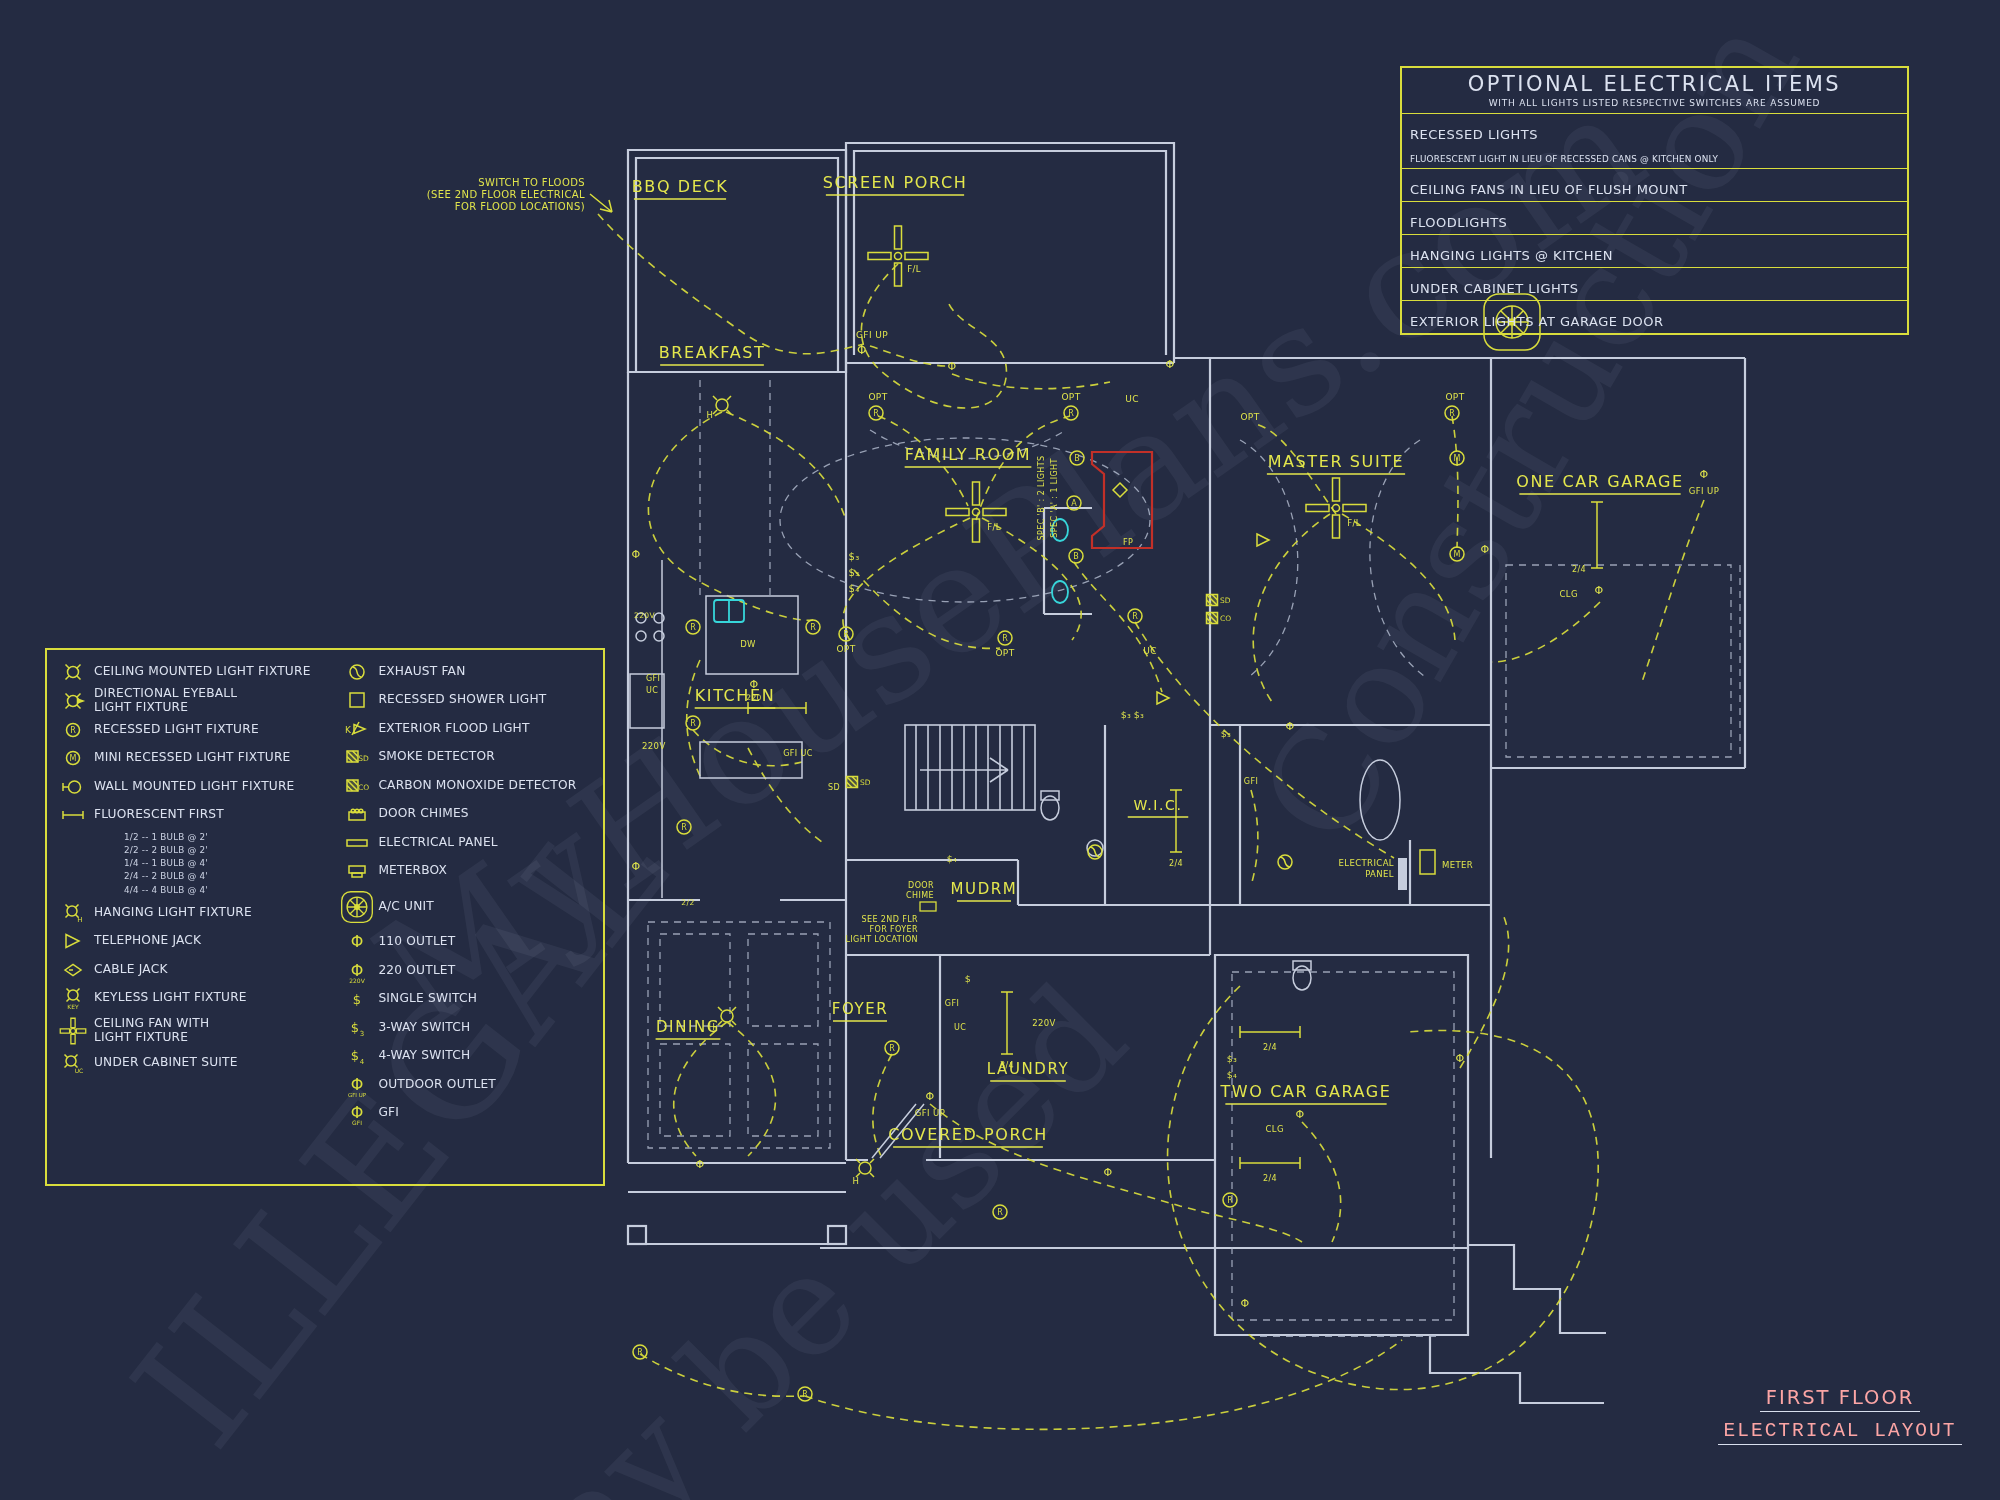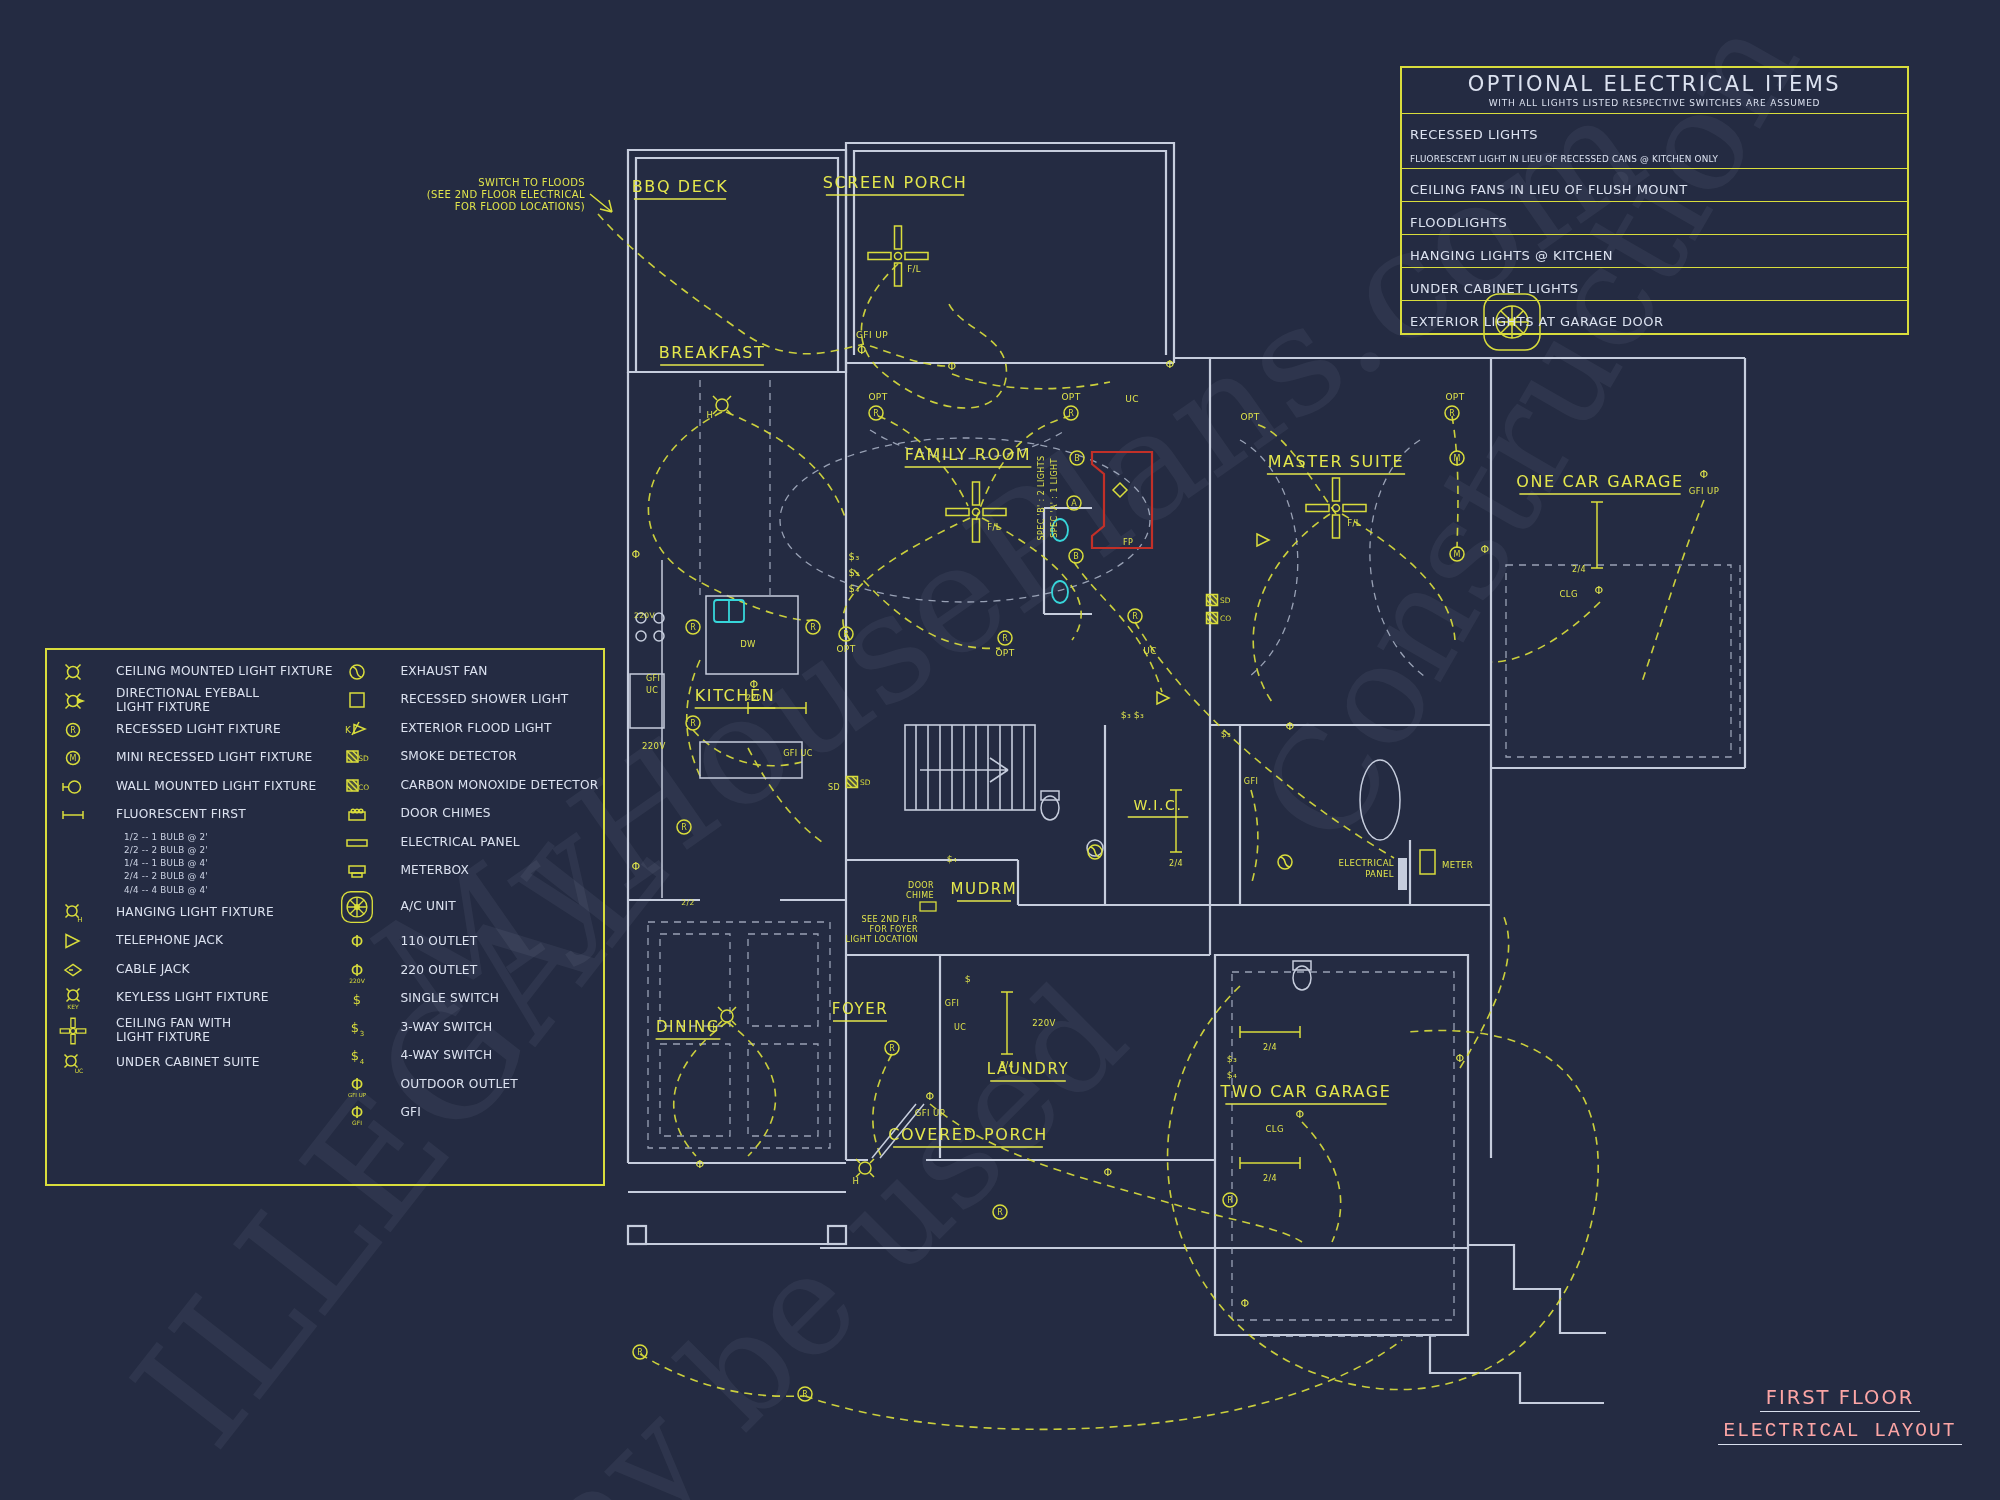--- a/index.html
+++ b/index.html
@@ -4,21 +4,21 @@
 <style>
   html,body{margin:0;padding:0;background:#242b42;}
   .sheet{position:relative;width:2000px;height:1500px;background:#242b42;overflow:hidden;font-family:"DejaVu Sans",sans-serif;}
   .wm{position:absolute;font-family:"DejaVu Serif",serif;color:#cfd9f2;opacity:.057;white-space:nowrap;pointer-events:none;}
   svg.plan{position:absolute;left:0;top:0;font-family:"DejaVu Sans",sans-serif;}
   
   .legend{position:absolute;left:45px;top:648px;width:560px;height:538px;border:2px solid #d9dd3c;box-sizing:border-box;}
   .lg-title{height:38px;line-height:38px;text-align:center;border-bottom:2px solid #d9dd3c;color:#dce2f0;font-size:25px;letter-spacing:5px;}
   .lg-cols{display:flex;padding:6px 4px 2px 8px;gap:4px;}
   .lg-col{flex:1.08;} .lg-col.right{flex:1;}
-  .lg-row{display:flex;align-items:center;gap:25px;margin:2.5px 0;}
+  .lg-row{display:flex;align-items:center;gap:3px;margin:2.5px 0;}
   .lg-ic{width:36px;flex:0 0 36px;display:flex;justify-content:center;align-items:center;}
   .lg-lb{color:#dce2f0;font-size:12.2px;letter-spacing:.2px;line-height:1.12;}
   .lg-sub{color:#ccd3e4;font-size:8.8px;line-height:1.5;margin:0 0 3px 69px;letter-spacing:.2px;}
   .ico{stroke:#d9dd3c;fill:none;stroke-width:1.5;}
   .ico text{fill:#d9dd3c;stroke:none;text-anchor:middle;font-family:"DejaVu Sans",sans-serif;}
   
   .optbox{position:absolute;left:1400px;top:66px;width:509px;border:2px solid #d9dd3c;box-sizing:border-box;}
   .opt-title{color:#dce2f0;text-align:center;font-size:21px;letter-spacing:2.5px;padding-top:4px;}
   .opt-sub{color:#dce2f0;text-align:center;font-size:9px;letter-spacing:.8px;padding:2px 0 5px;}
   .opt-row{border-top:1.6px solid #d9dd3c;padding:13px 8px 4px;color:#dce2f0;font-size:13px;letter-spacing:.5px;}

